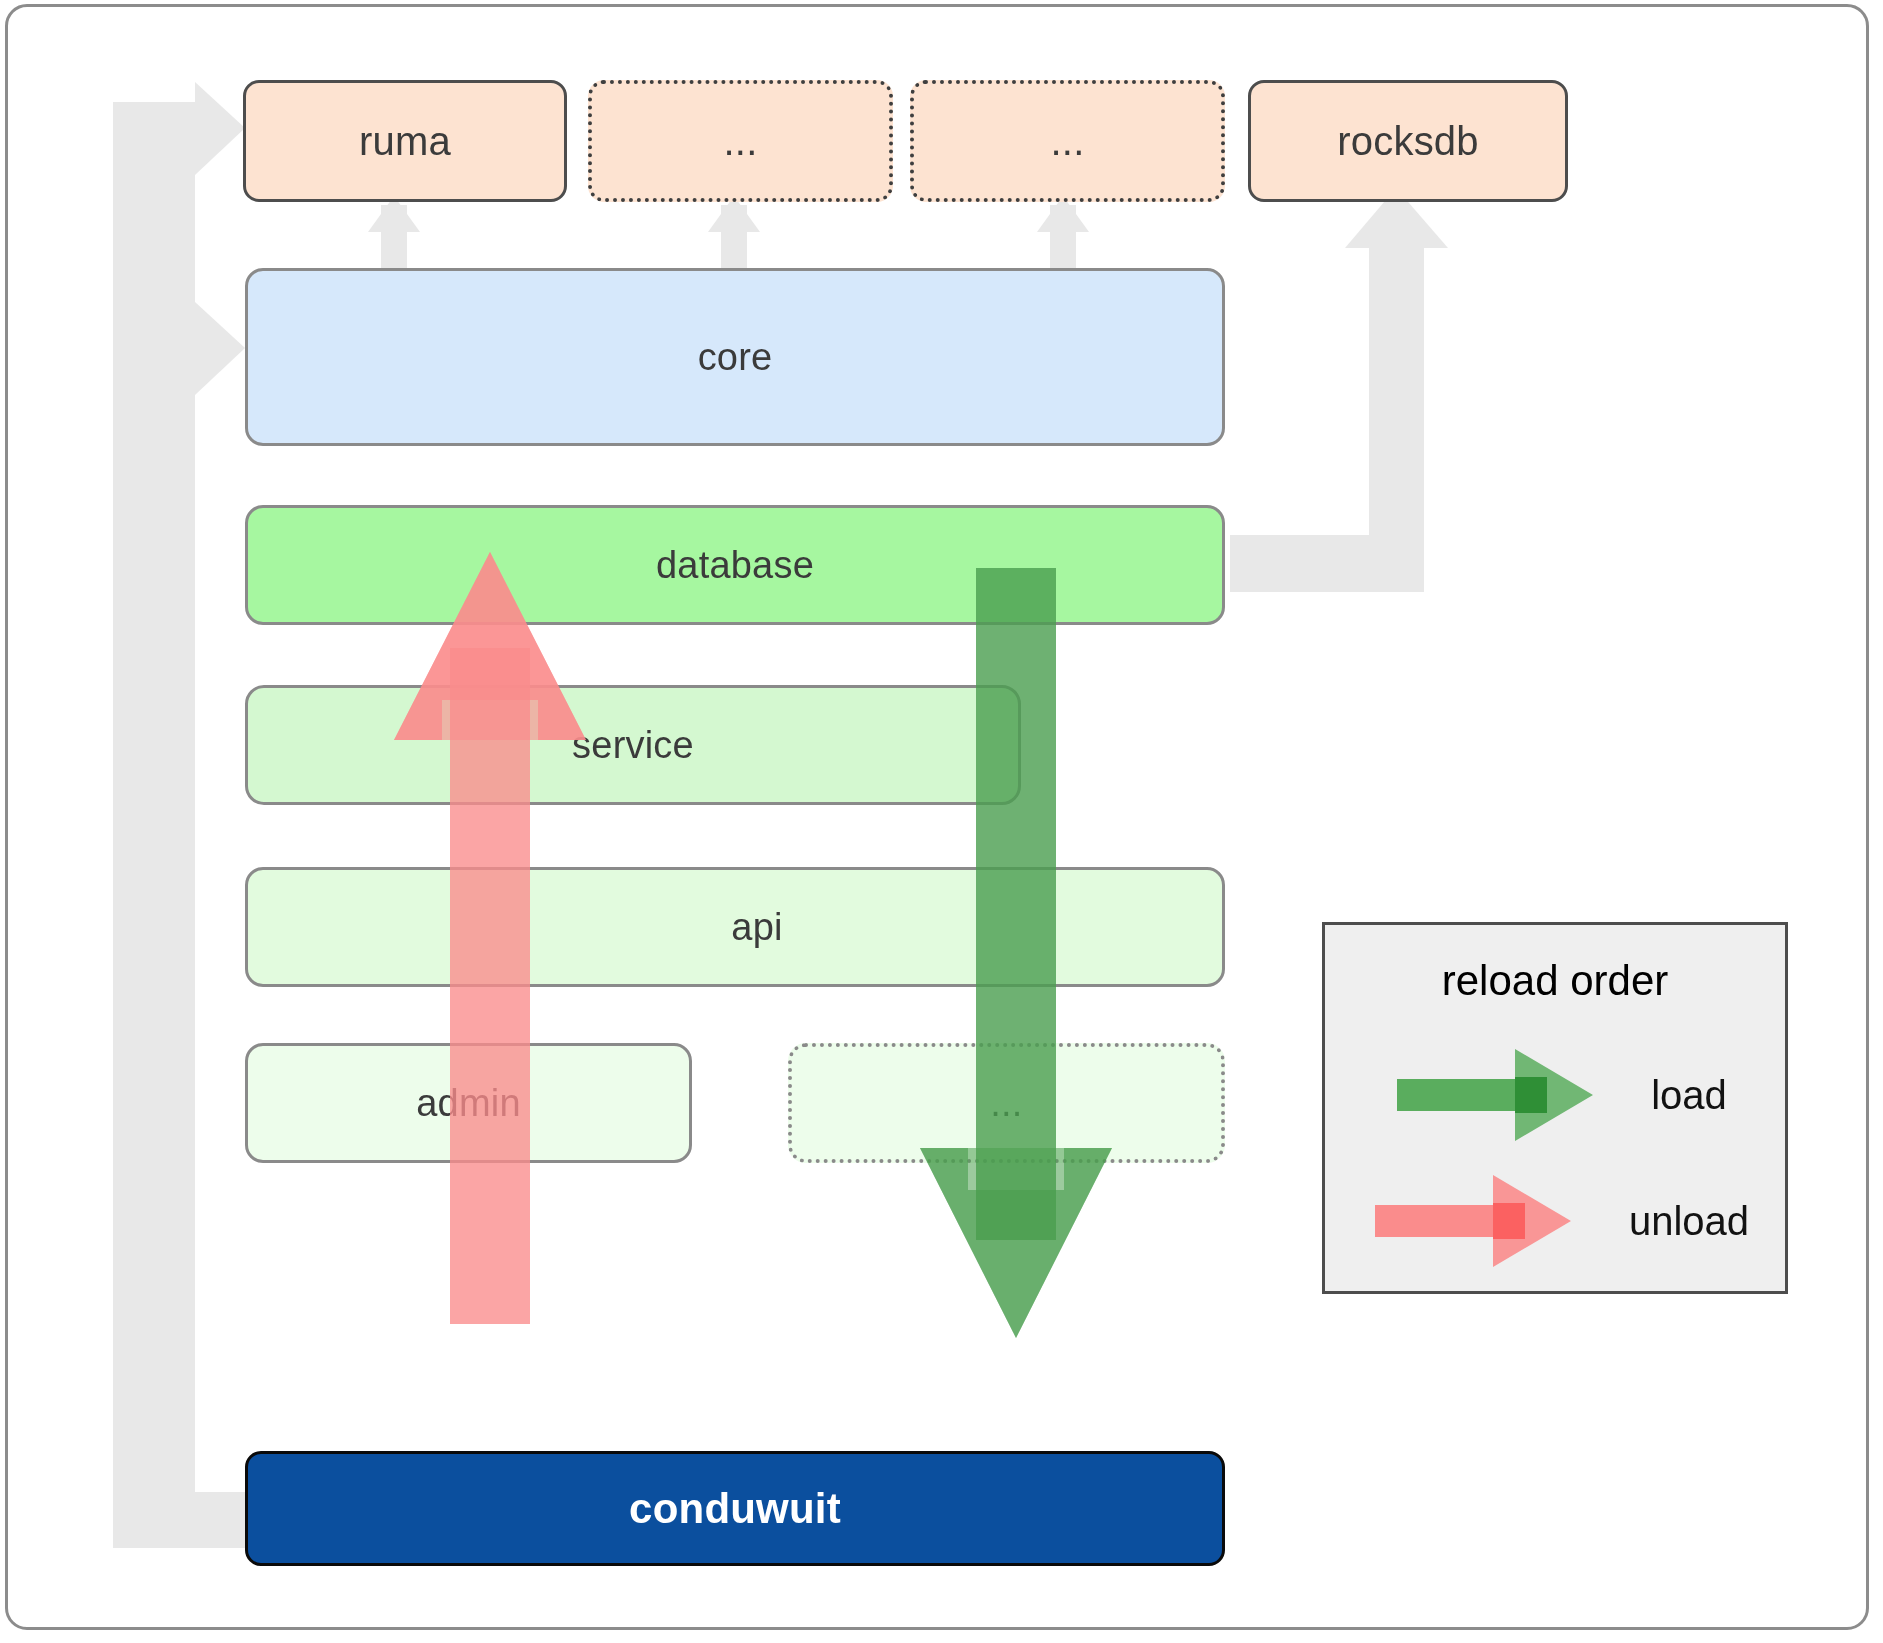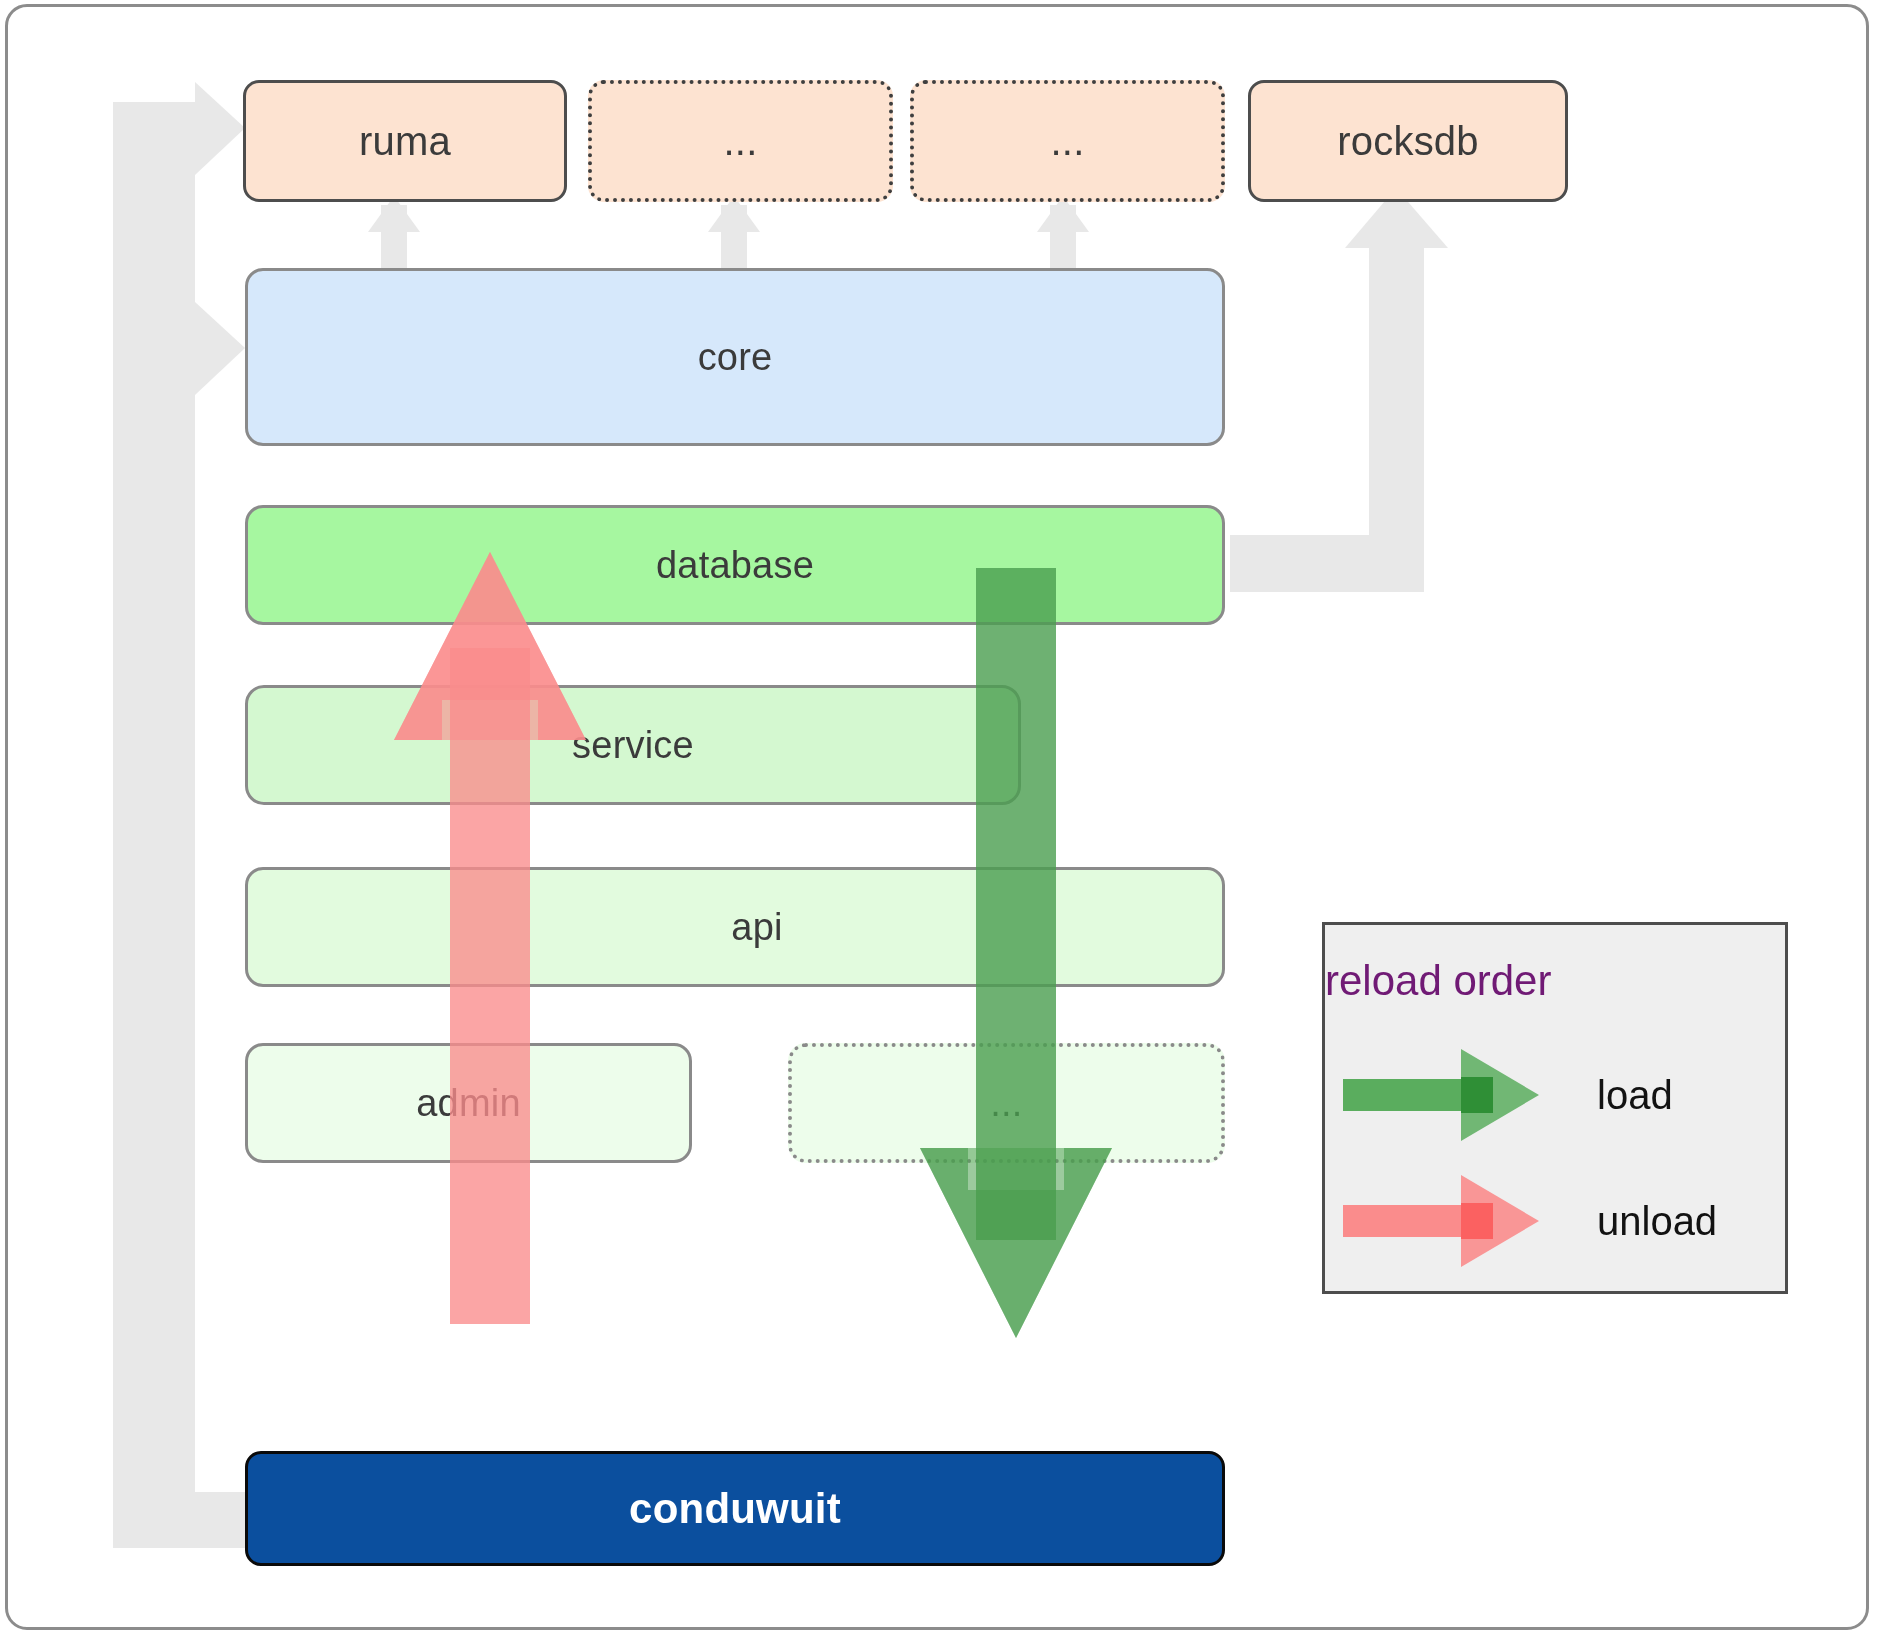--- a/index.html
+++ b/index.html
@@ -101,29 +101,31 @@
     height: 372px;
     background: #efefef;
     border: 3px solid #4d4d4d;
     box-sizing: border-box;
     z-index: 7;
   }
   .legend-title {
     position: absolute;
     left: 0; right: 0;
     top: 32px;
+    text-align: center;
     font-size: 42px;
-    color: #701a75;
+    color: #000000;
   }
   .legend-row {
     position: absolute;
     left: 0; right: 4px;
     height: 96px;
     display: flex;
     align-items: center;
+    justify-content: center;
   }
   .legend-row.r1 { top: 122px; }
   .legend-row.r2 { top: 248px; }
   .legend-swatch {
     position: relative;
     width: 210px;
     height: 96px;
     margin-left: 18px;
     flex: none;
   }

